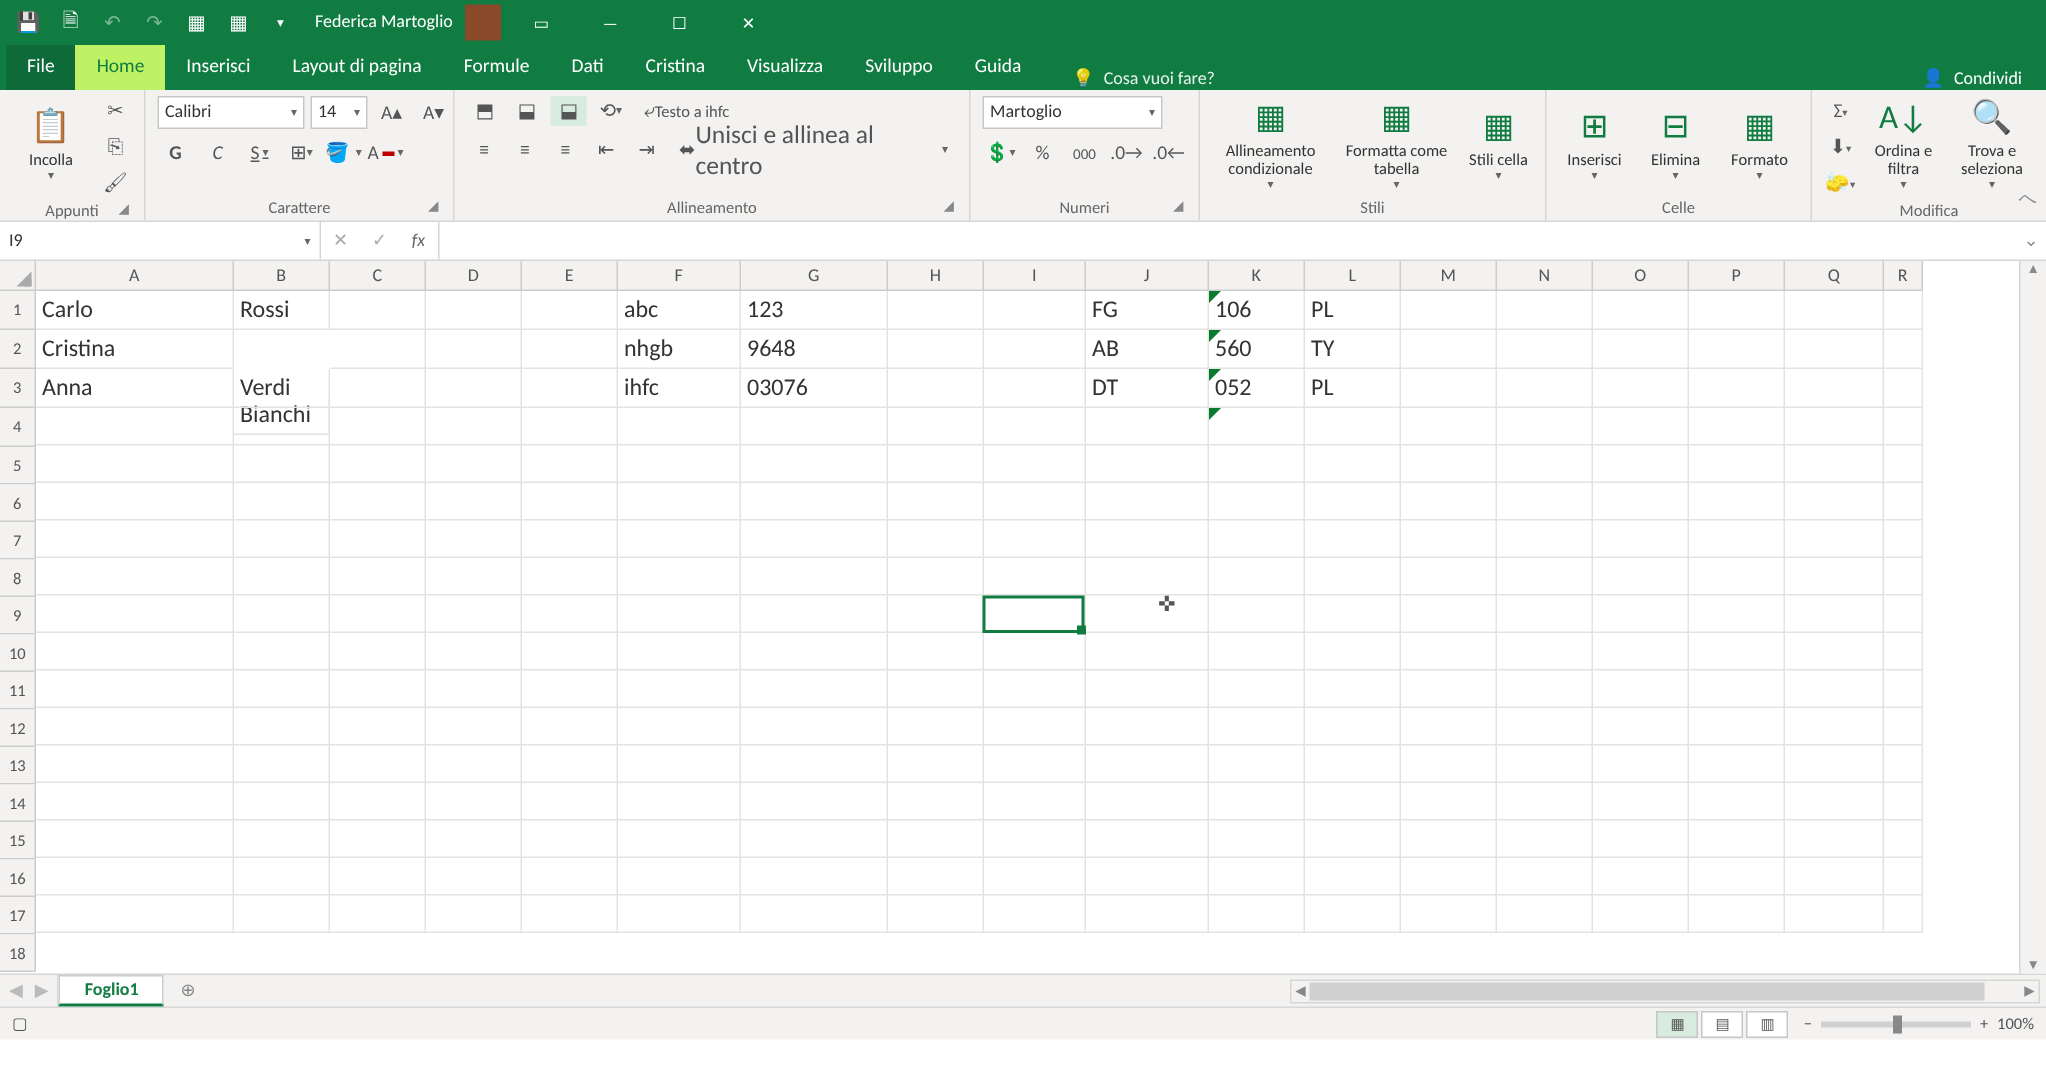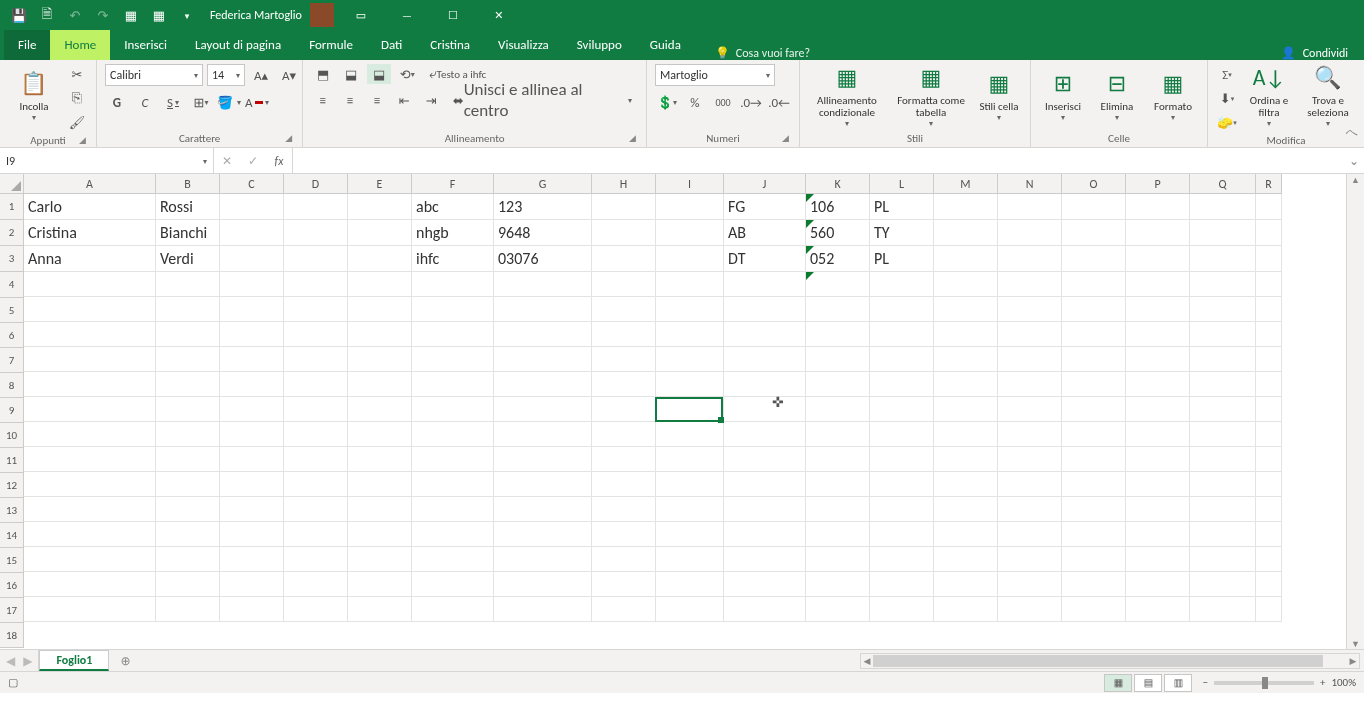--- a/index.html
+++ b/index.html
@@ -364,21 +364,21 @@
             <div class="cell" style="width: 64px; height: 26px;">PL</div>
             <div class="cell" style="width: 64px; height: 26px;"></div>
             <div class="cell" style="width: 64px; height: 26px;"></div>
             <div class="cell" style="width: 64px; height: 26px;"></div>
             <div class="cell" style="width: 64px; height: 26px;"></div>
             <div class="cell" style="width: 66px; height: 26px;"></div>
             <div class="cell" style="width: 26px; height: 26px;"></div>
           </div>
           <div class="cellrow" style="height: 26px;">
             <div class="cell" style="width: 132px; height: 26px;">Cristina</div>
-            <div class="cell" style="width: 64px; height: 26px;">Bianchi</div>
+            <div class="cell" style="width: 64px; height: 26px; margin-top: 44px;">Bianchi</div>
             <div class="cell" style="width: 64px; height: 26px;"></div>
             <div class="cell" style="width: 64px; height: 26px;"></div>
             <div class="cell" style="width: 64px; height: 26px;"></div>
             <div class="cell" style="width: 82px; height: 26px;">nhgb</div>
             <div class="cell" style="width: 98px; height: 26px;">9648</div>
             <div class="cell" style="width: 64px; height: 26px;"></div>
             <div class="cell" style="width: 68px; height: 26px;"></div>
             <div class="cell" style="width: 82px; height: 26px;">AB</div>
             <div class="cell" style="width: 64px; height: 26px;">560</div>
             <div class="cell" style="width: 64px; height: 26px;">TY</div>

